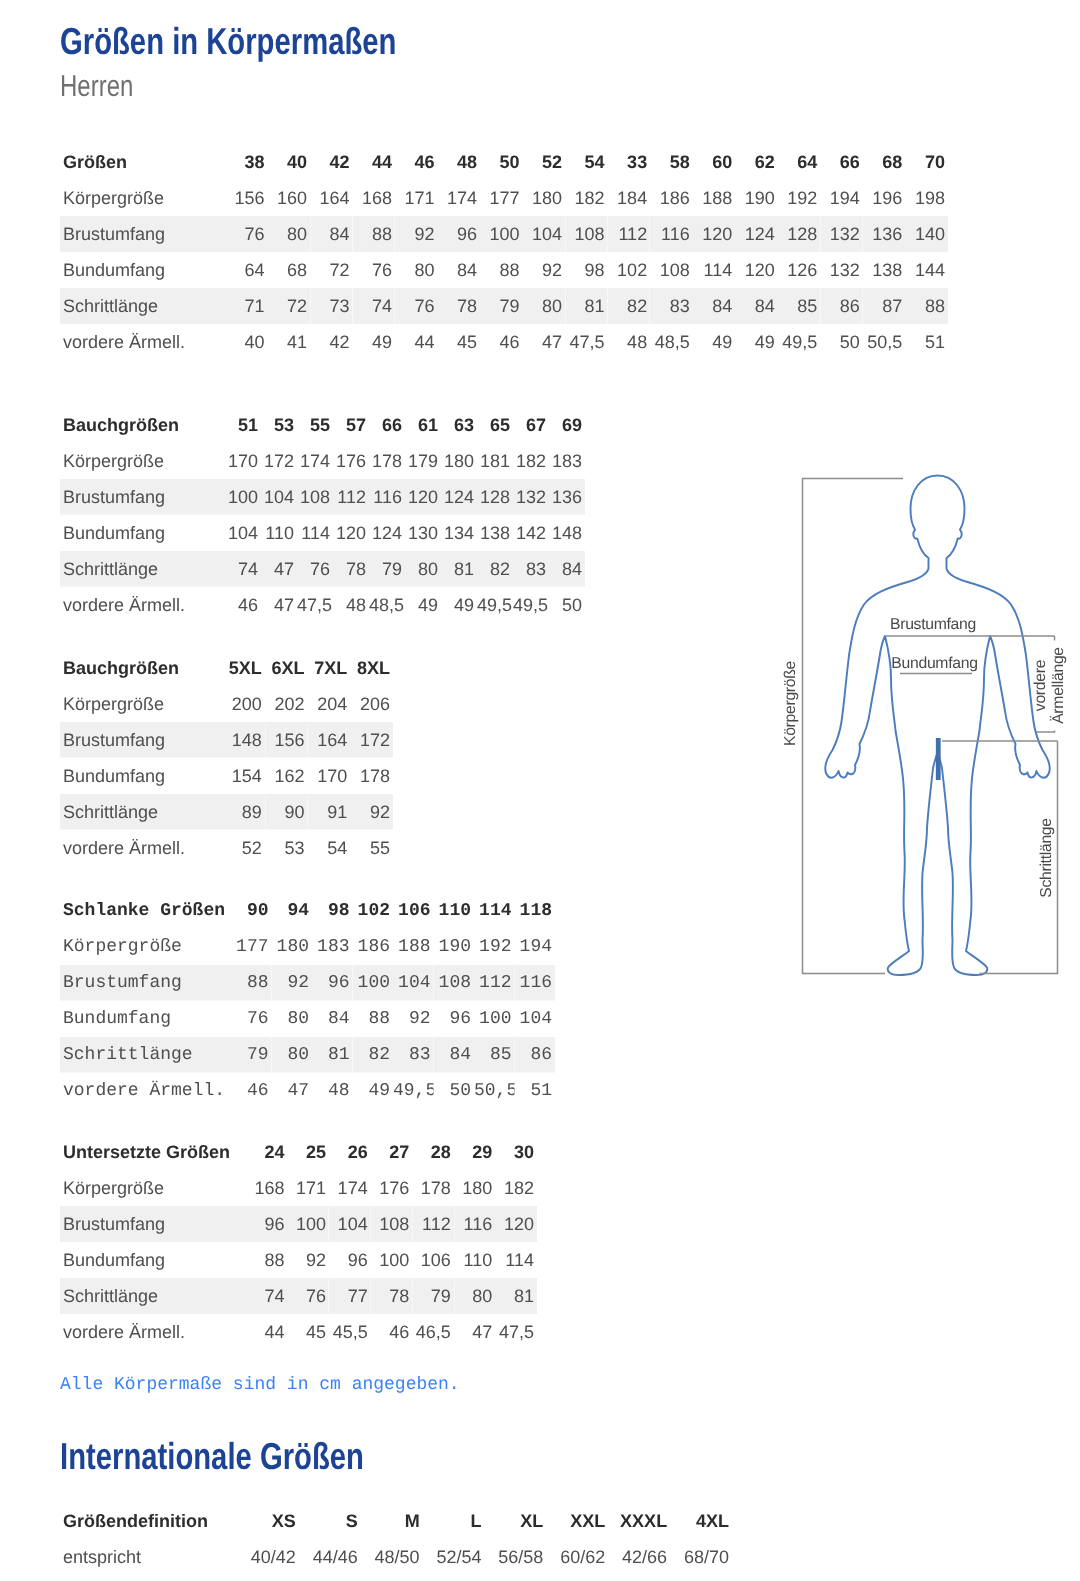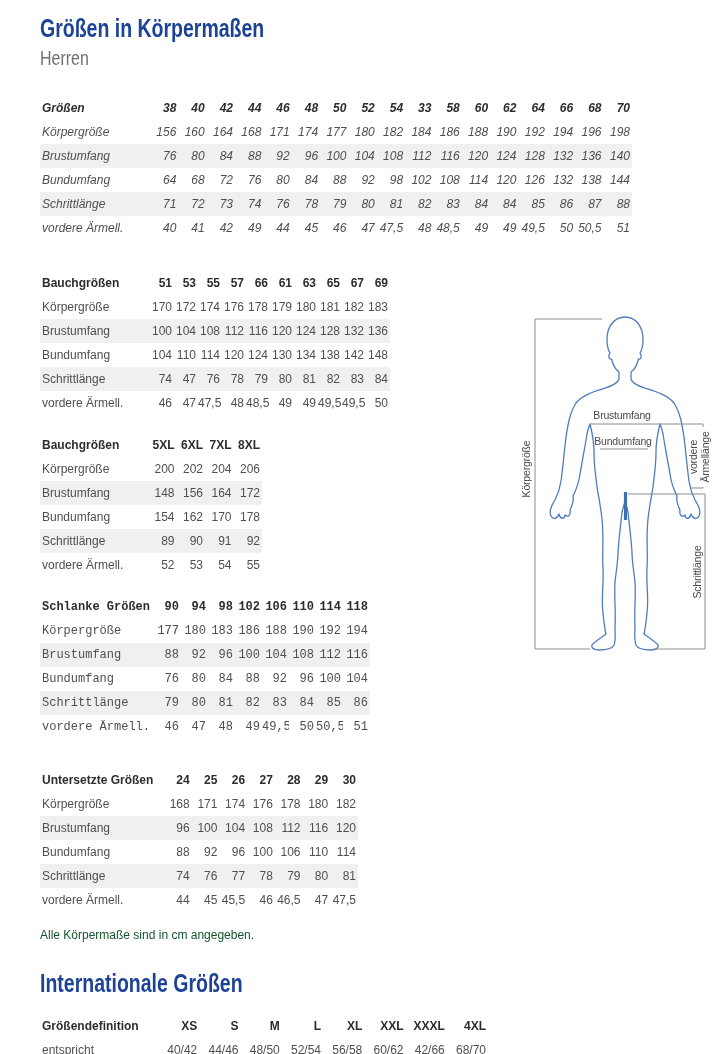--- a/index.html
+++ b/index.html
@@ -26,36 +26,36 @@
   }
   .size-table th,.size-table td{
     height:24px;padding:0 2px 0 0;font-weight:400;vertical-align:middle;line-height:1;
     white-space:nowrap;overflow:hidden;
   }
   .size-table .lbl{text-align:left;padding-left:2px;}
   .size-table thead th{font-weight:700;color:#2d2d2d;}
   .size-table .num{text-align:right;}
   .size-table.striped tbody tr:nth-child(2),
   .size-table.striped tbody tr:nth-child(4){background:var(--row-shade,#f0f0f0);}
-  .units-note{font-size:12px;color:#14532d;margin:15px 0 0;line-height:16px;}
+  .units-note{font-size:12px;color:#3b82f6;margin:15px 0 0;line-height:16px;font-family:Liberation Mono, monospace;}
   #diagram{position:absolute;left:495px;top:281px;}
   #diagram text{
     font-family:"Liberation Sans", sans-serif;font-size:10.5px;fill:#4a4a4a;
     letter-spacing:-0.2px;
   }
 </style>
 </head>
 <body style="--heading-blue: #1c4396; --subtitle-gray: #707070; --row-shade: #f0f0f0;">
 
 <main>
   <h1 class="doc-heading">Größen in Körpermaßen</h1>
   <h2 class="doc-subtitle">Herren</h2>
 
   <div id="tables-container">
-      <table class="size-table striped" style="width: 592px; margin-top: 26px; font-style: italic;">
+      <table class="size-table striped" style="width: 592px; margin-top: 26px;">
         <colgroup>
           <col style="width: 110px;">
         </colgroup>
         <thead>
           <tr>
             <th class="lbl">Größen</th>
             <th class="num">38</th>
             <th class="num">40</th>
             <th class="num">42</th>
             <th class="num">44</th>
@@ -383,21 +383,21 @@
             <td class="num">47</td>
             <td class="num">48</td>
             <td class="num">49</td>
             <td class="num">49,5</td>
             <td class="num">50</td>
             <td class="num">50,5</td>
             <td class="num">51</td>
           </tr>
         </tbody>
       </table>
-      <table class="size-table striped" style="width: 318px; margin-top: 29px;">
+      <table class="size-table striped" style="width: 318px; margin-top: 17px;">
         <colgroup>
           <col style="width: 124px;">
         </colgroup>
         <thead>
           <tr>
             <th class="lbl">Untersetzte Größen</th>
             <th class="num">24</th>
             <th class="num">25</th>
             <th class="num">26</th>
             <th class="num">27</th>

